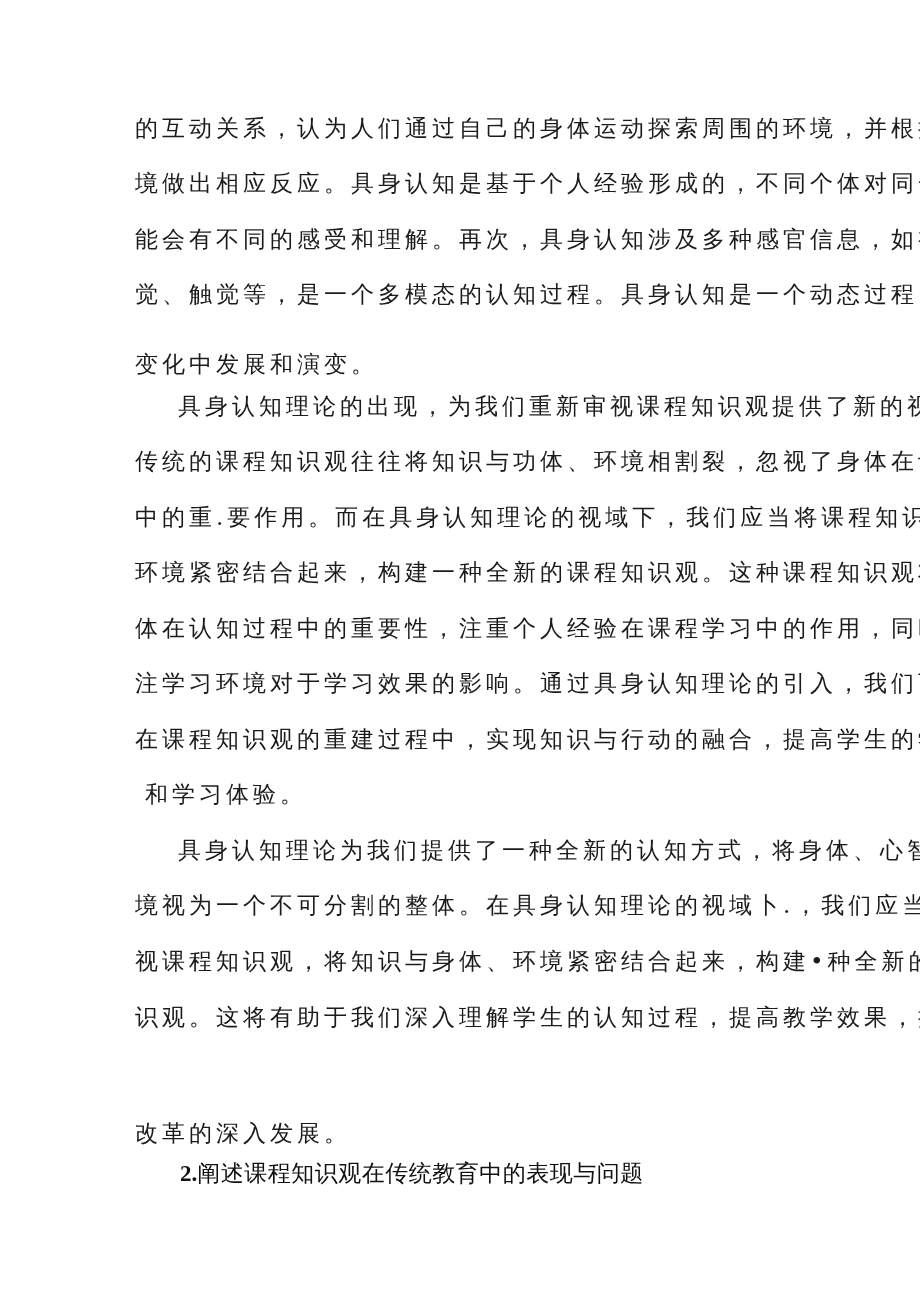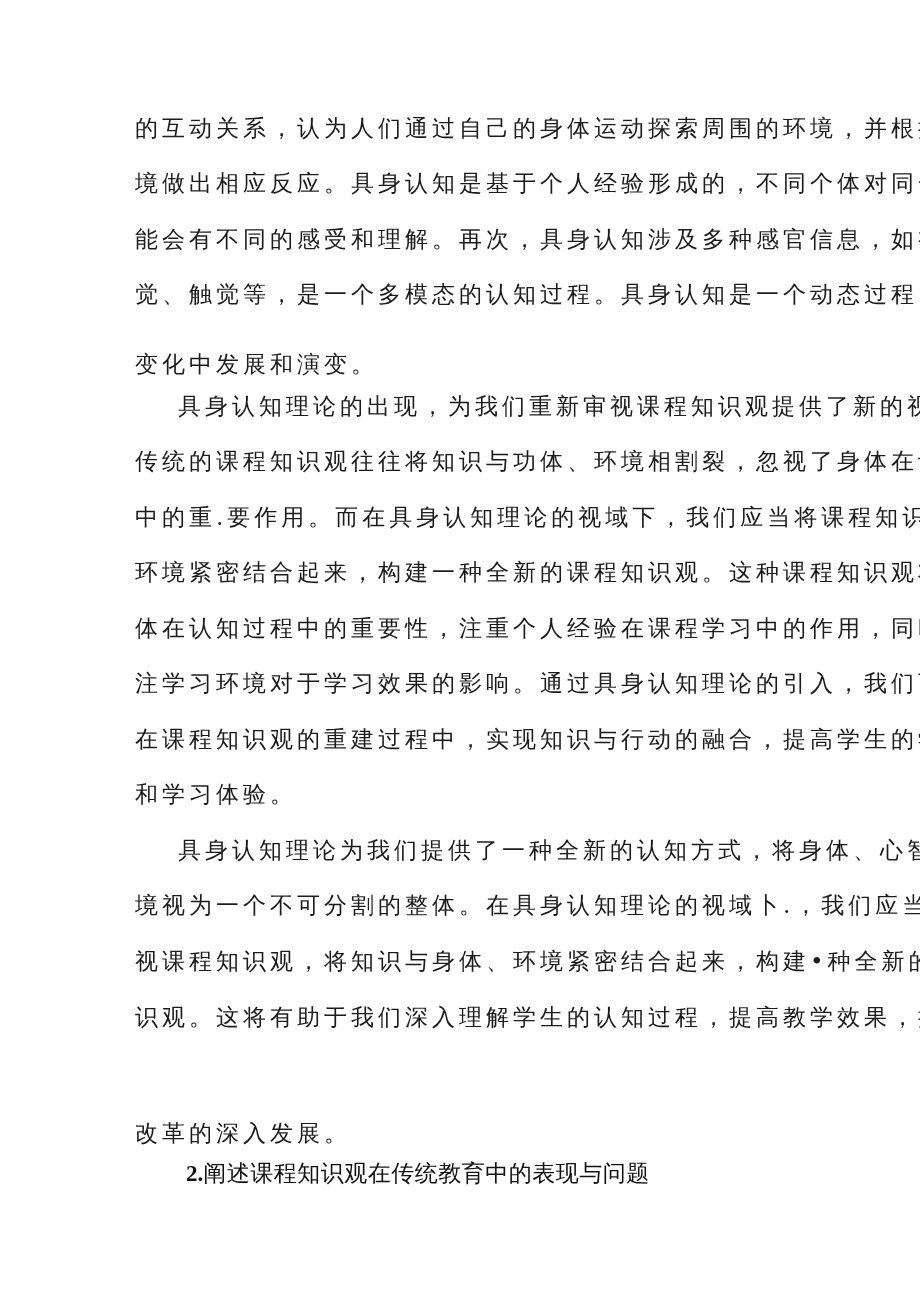--- a/index.html
+++ b/index.html
@@ -31,21 +31,21 @@
       font-size: 23px;
       letter-spacing: 4px;
       white-space: nowrap;
       color: #1b1b1b;
     }
     .line.indent {
       left: 178px;
     }
     .heading {
       position: absolute;
-      left: 186px;
+      left: 180px;
       top: 1155px;
       height: 36px;
       line-height: 36px;
       font-family: "DejaVu Sans", "Liberation Sans", sans-serif;
       font-size: 23px;
       letter-spacing: 0.5px;
       color: #111111;
       white-space: nowrap;
     }
     .heading .num {
@@ -65,21 +65,21 @@
   <div class="line" style="top:277px;">觉、触觉等，是一个多模态的认知过程。具身认知是一个动态过程，在不断</div>
   <div class="line" style="top:347px;">变化中发展和演变。</div>
 
   <div class="line indent" style="top:389px;">具身认知理论的出现，为我们重新审视课程知识观提供了新的视角。</div>
   <div class="line" style="top:444px;">传统的课程知识观往往将知识与功体、环境相割裂，忽视了身体在认知过程</div>
   <div class="line" style="top:500px;">中的重.要作用。而在具身认知理论的视域下，我们应当将课程知识与身体、</div>
   <div class="line" style="top:555px;">环境紧密结合起来，构建一种全新的课程知识观。这种课程知识观将强调身</div>
   <div class="line" style="top:611px;">体在认知过程中的重要性，注重个人经验在课程学习中的作用，同时还将关</div>
   <div class="line" style="top:666px;">注学习环境对于学习效果的影响。通过具身认知理论的引入，我们可以期望</div>
   <div class="line" style="top:722px;">在课程知识观的重建过程中，实现知识与行动的融合，提高学生的学习效果</div>
-  <div class="line" style="top:777px;">和学习体验。</div>
+  <div class="line" style="top:777px;margin-left:10px;">和学习体验。</div>
 
   <div class="line indent" style="top:833px;">具身认知理论为我们提供了一种全新的认知方式，将身体、心智和环</div>
   <div class="line" style="top:888px;">境视为一个不可分割的整体。在具身认知理论的视域卜.，我们应当重新审</div>
   <div class="line" style="top:944px;">视课程知识观，将知识与身体、环境紧密结合起来，构建•种全新的课程知</div>
   <div class="line" style="top:1000px;">识观。这将有助于我们深入理解学生的认知过程，提高教学效果，推动教育</div>
   <div class="line" style="top:1116px;">改革的深入发展。</div>
 
   <div class="heading">
     <span class="num">2.</span><span>阐述课程知识观在传统教育中的表现与问题</span>
   </div>

